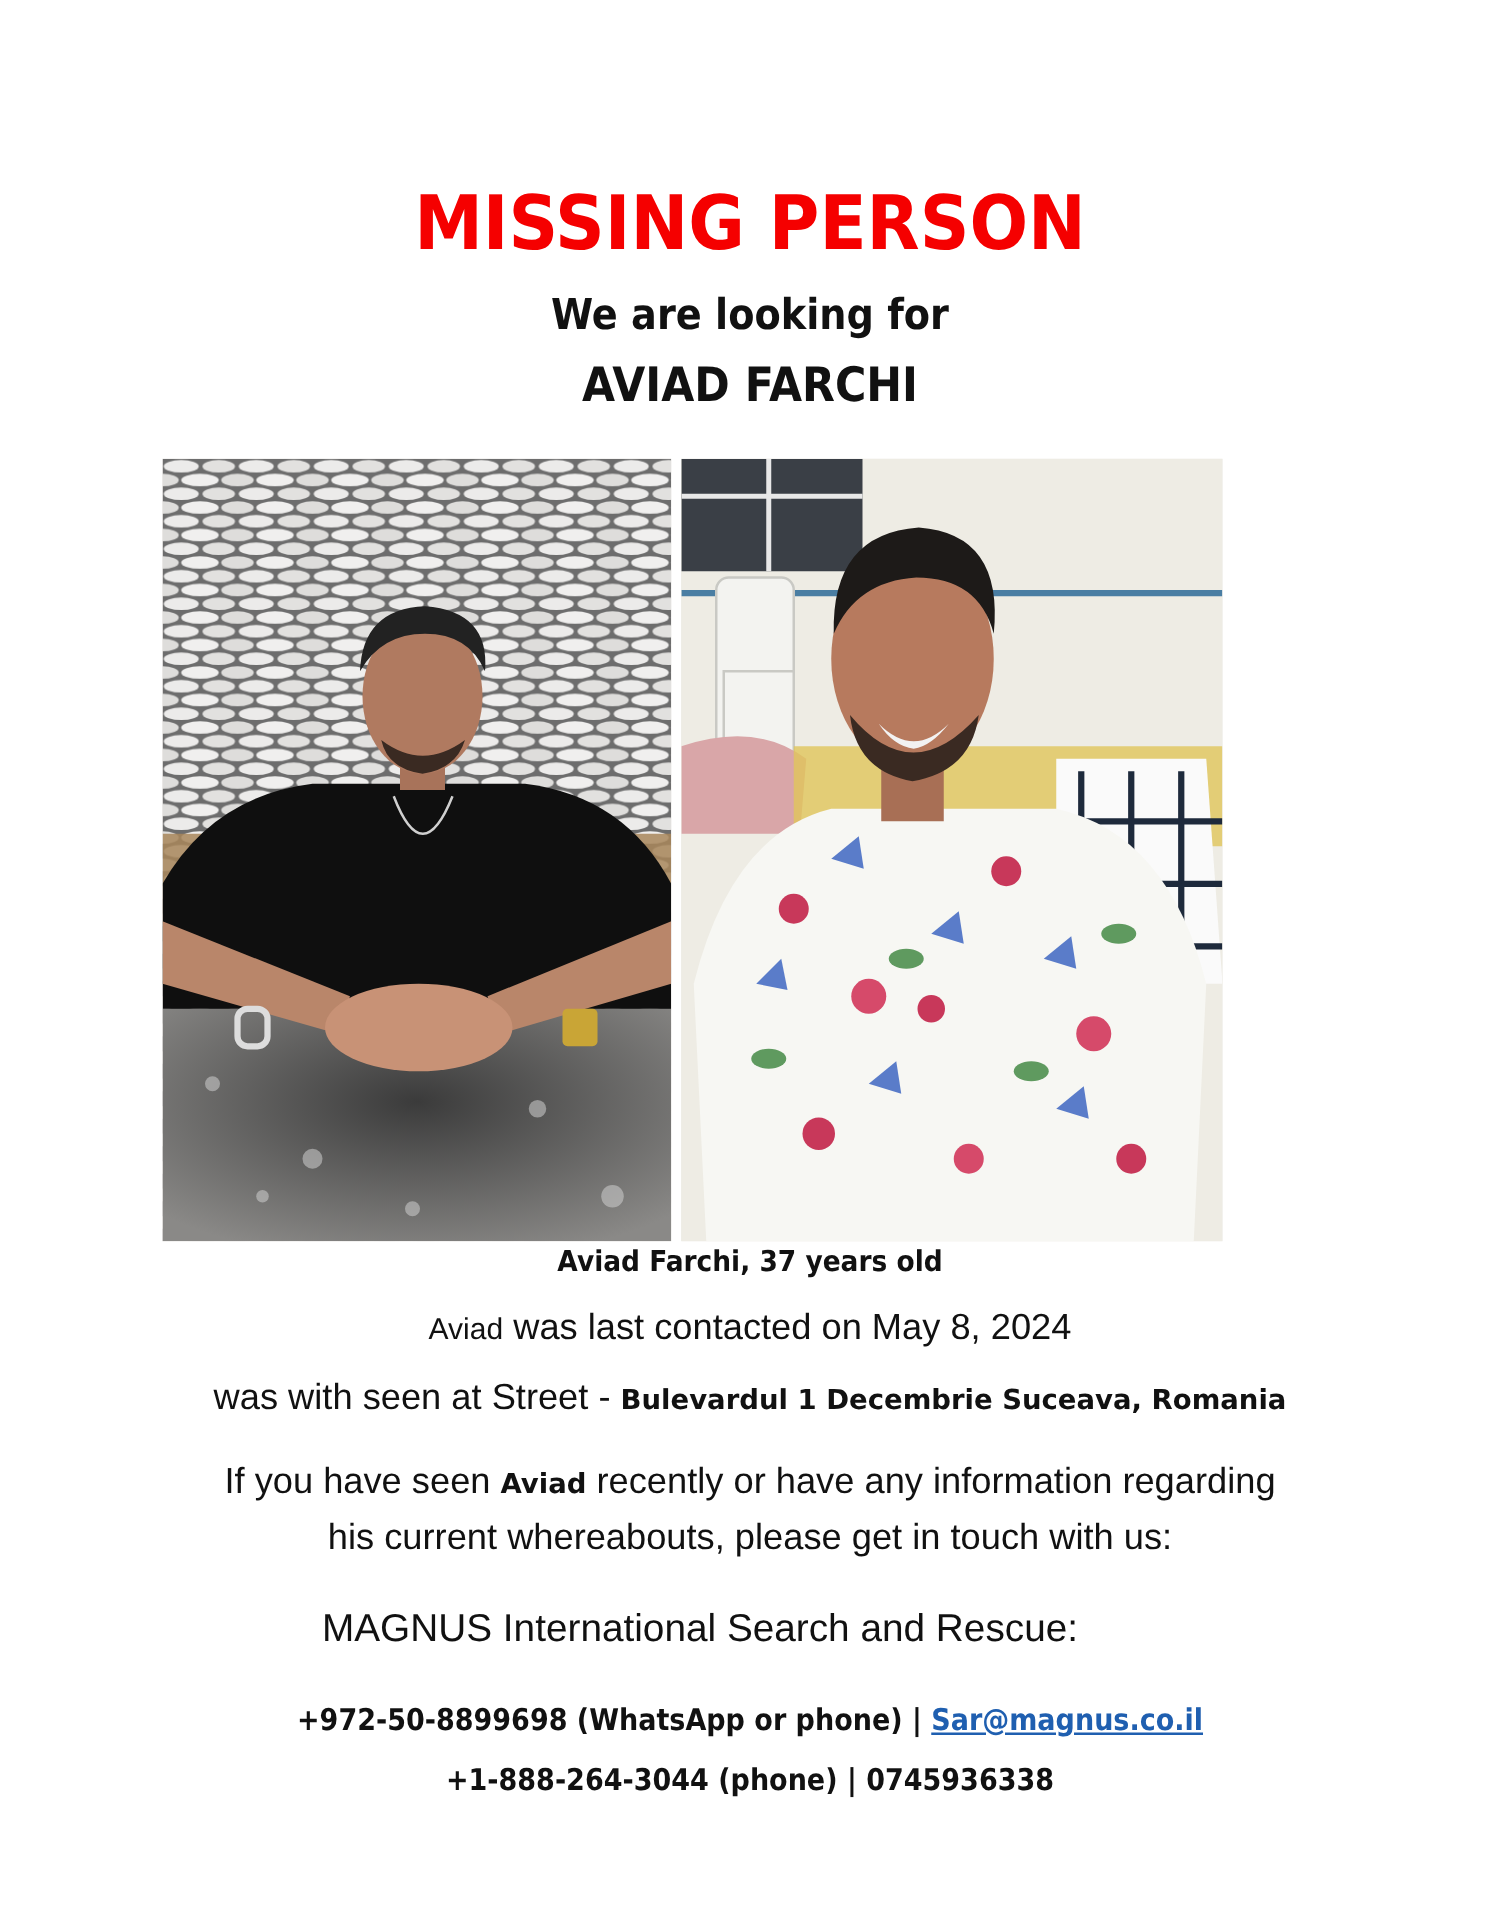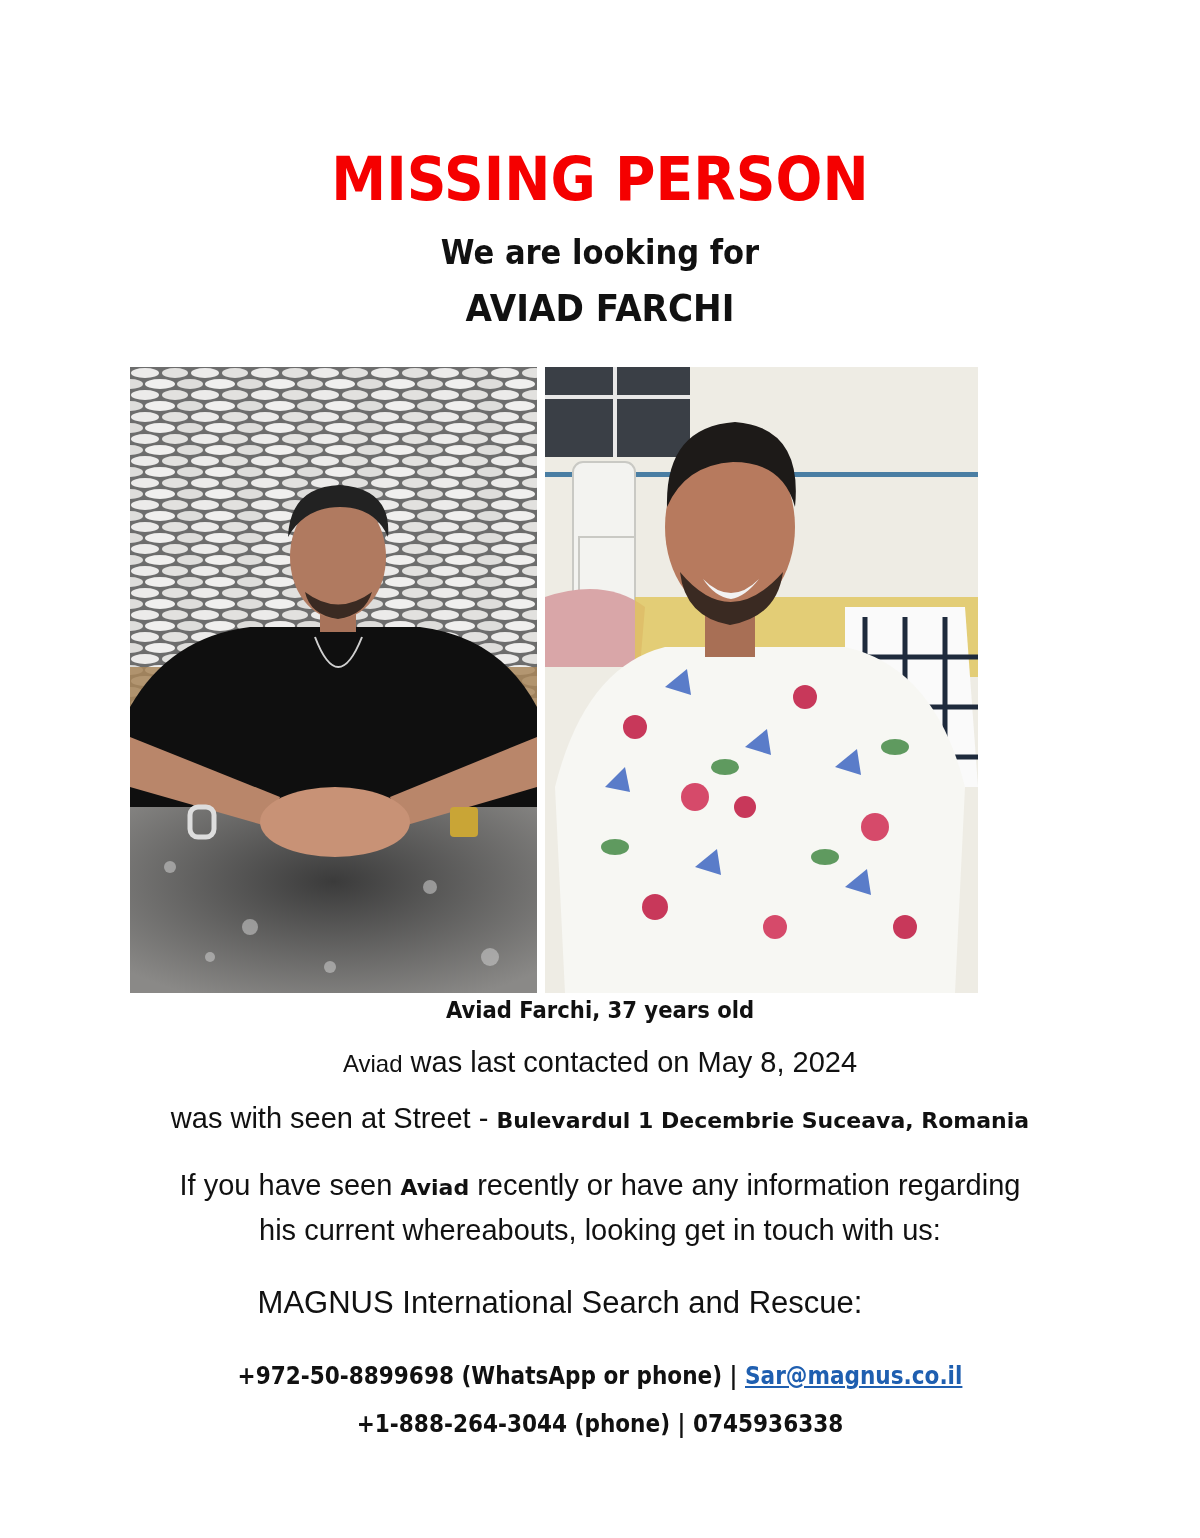--- a/index.html
+++ b/index.html
@@ -127,19 +127,19 @@
 </div>
 
 <div class="abs center" id="caption">Aviad Farchi, 37 years old</div>
 
 <div class="abs center line" id="l1"><span style="font-size:24px">Aviad</span><span> was last contacted on May 8, 2024</span></div>
 
 <div class="abs center line" id="l2"><span>was with seen at Street - </span><span class="b">Bulevardul 1 Decembrie Suceava, Romania</span></div>
 
 <div class="abs center line" id="l3"><span>If you have seen </span><span class="b">Aviad</span><span> recently or have any information regarding</span></div>
 
-<div class="abs center line" id="l4">his current whereabouts, looking get in touch with us:</div>
+<div class="abs center line" id="l4">his current whereabouts, please get in touch with us:</div>
 
 <div class="abs center line" id="org" style="left:-40px;">MAGNUS International Search and Rescue:</div>
 
 <div class="abs center contact" id="c1"><span>+972-50-8899698 (WhatsApp or phone)</span><span> | </span><a class="email" href="#">Sar@magnus.co.il</a></div>
 
 <div class="abs center contact" id="c2"><span>+1-888-264-3044 (phone)</span><span> | </span><span>0745936338</span></div>
 
 </body></html>

